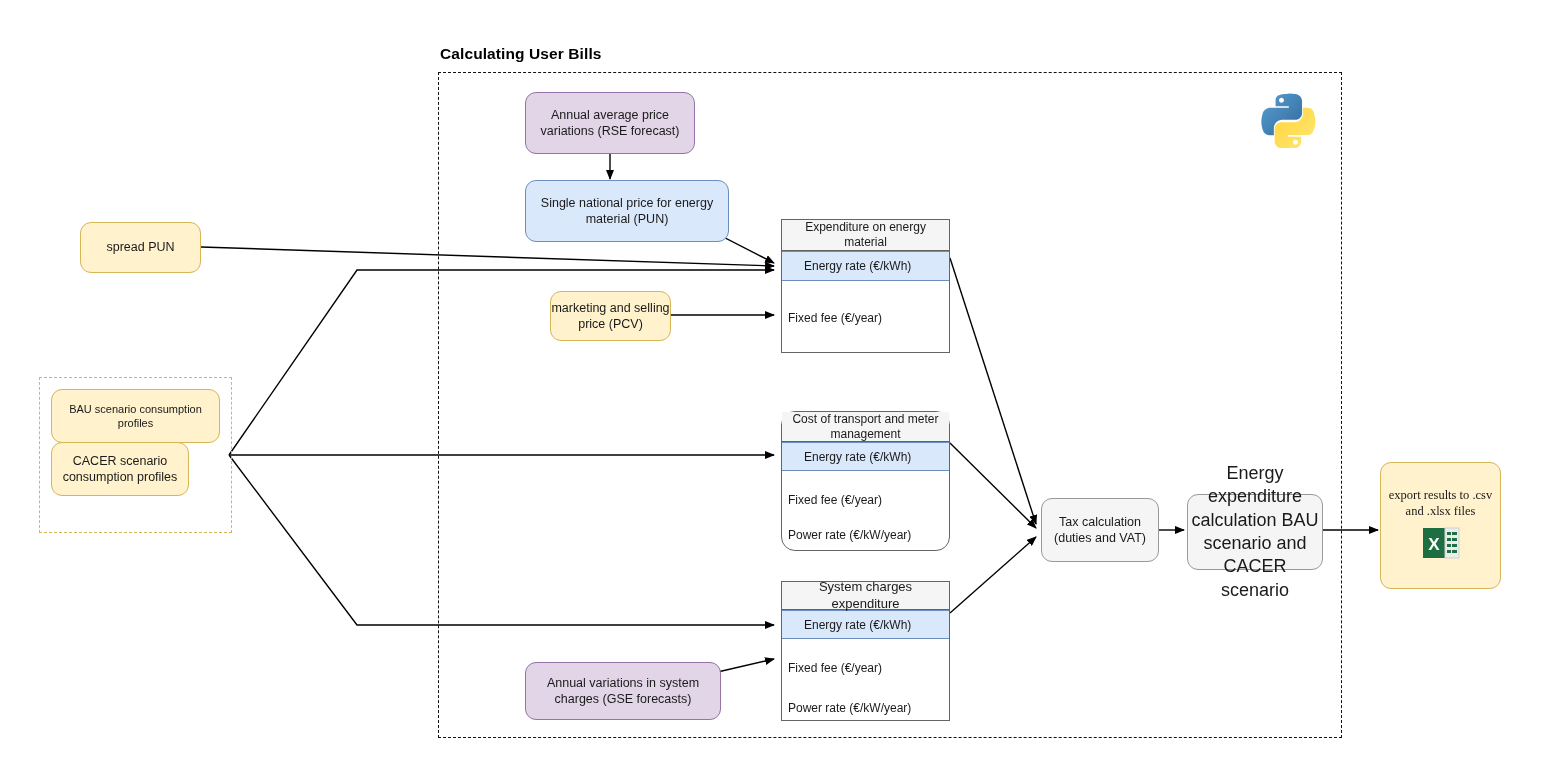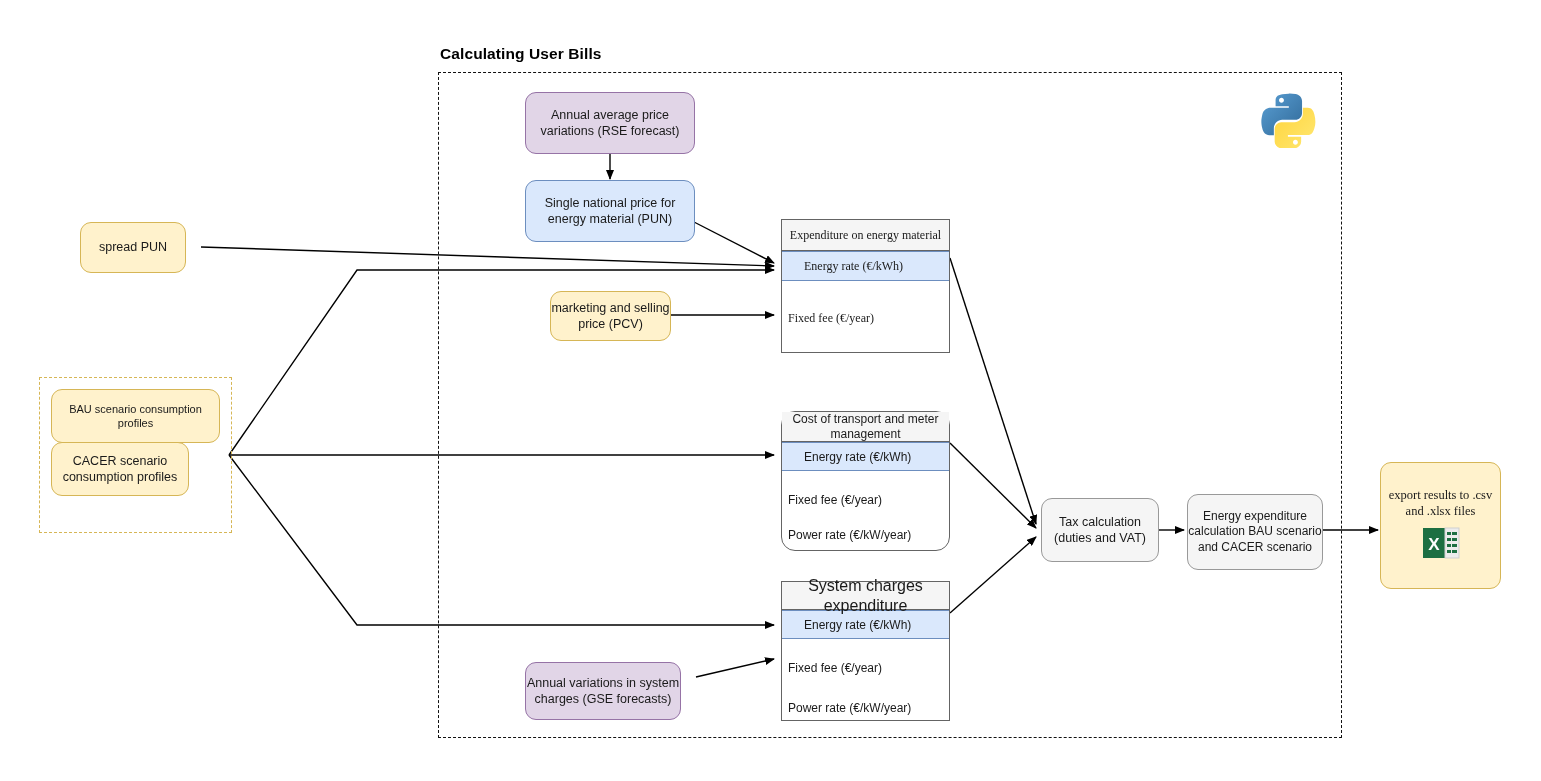--- a/index.html
+++ b/index.html
@@ -81,75 +81,75 @@
         <linearGradient id="pyy" x1="0" y1="0" x2="1" y2="1">
           <stop offset="0" stop-color="#FFD43B"></stop>
             <stop offset="1" stop-color="#FFE873"></stop>
         </linearGradient>
       </defs>
       <path fill="url(#pyb)" d="M31.6 4c-2.6 0-5 .2-7.1.6-6.2 1.1-7.3 3.4-7.3 7.6v5.6h14.6v1.9H11.7c-4.3 0-8 2.6-9.2 7.5-1.3 5.7-1.4 9.2 0 15.1 1 4.4 3.5 7.5 7.8 7.5h5V42.1c0-4.9 4.2-9.2 9.2-9.2h14.6c4.1 0 7.3-3.4 7.3-7.5V12.2c0-4-3.4-7-7.3-7.7-2.5-.4-5-.6-7.5-.5zm-7.9 4.5c1.5 0 2.7 1.3 2.7 2.8s-1.2 2.8-2.7 2.8c-1.5 0-2.7-1.2-2.7-2.8s1.2-2.8 2.7-2.8z"></path>
       <path fill="url(#pyy)" d="M47.3 19.7v6.6c0 5.1-4.3 9.3-9.2 9.3H23.5c-4 0-7.3 3.4-7.3 7.5v14.1c0 4 3.5 6.4 7.3 7.5 4.6 1.4 9 1.6 14.6 0 3.7-1.1 7.3-3.2 7.3-7.5v-5.6H30.8v-1.9h21.9c4.3 0 5.9-3 7.3-7.5 1.5-4.6 1.5-9.1 0-15.1-1-4.3-3-7.5-7.3-7.5h-5.4zM39.1 54.9c1.5 0 2.7 1.2 2.7 2.8s-1.2 2.8-2.7 2.8-2.7-1.3-2.7-2.8 1.2-2.8 2.7-2.8z"></path>
     </svg>
   </div>
 
-  <div class="node rnd yellow" style="left:80px;top:222px;width:106px;height:51px;font-size:12.5px;">
+  <div class="node rnd yellow" style="left:80px;top:222px;width:121px;height:51px;font-size:12.5px;">
     <span>spread PUN</span>
   </div>
 
   <div class="group-dashed" style="left:39px;top:377px;width:193px;height:156px;"></div>
   <div class="node rnd yellow" style="left:51px;top:389px;width:169px;height:54px;font-size:11px;">
     <span>BAU scenario consumption profiles</span>
   </div>
   <div class="node rnd yellow" style="left:51px;top:442px;width:138px;height:54px;font-size:12.5px;">
     <span>CACER scenario consumption profiles</span>
   </div>
 
   <div class="node rnd purple" style="left:525px;top:92px;width:170px;height:62px;font-size:12.5px;">
     <span>Annual average price variations (RSE forecast)</span>
   </div>
-  <div class="node rnd blue" style="left:525px;top:180px;width:170px;height:62px;font-size:12.5px;">
+  <div class="node rnd blue" style="left:525px;top:180px;width:204px;height:62px;font-size:12.5px;">
     <span>Single national price for energy material (PUN)</span>
   </div>
   <div class="node rnd yellow" style="left:550px;top:291px;width:121px;height:50px;font-size:12.5px;">
     <span>marketing and selling price (PCV)</span>
   </div>
-  <div class="node rnd purple" style="left:525px;top:662px;width:156px;height:58px;font-size:12.5px;">
+  <div class="node rnd purple" style="left:525px;top:662px;width:196px;height:58px;font-size:12.5px;">
     <span>Annual variations in system charges (GSE forecasts)</span>
   </div>
 
-  <div class="tbl" style="left:781px;top:219px;width:169px;height:134px;font-family:Liberation Serif, serif;">
+  <div class="tbl" style="left:781px;top:219px;width:169px;height:134px;">
     <div class="hdr" style="height:31px;font-size:12px;">Expenditure on energy material</div>
     <div class="hilite" style="height:30px;font-size:12px;">Energy rate (€/kWh)</div>
     <div class="body" style="height:71px;">
       <div class="cellrow" style="top:30px;font-size:12px;">Fixed fee (€/year)</div>
     </div>
   </div>
 
   <div class="tbl" style="left:781px;top:411px;width:169px;height:140px;border-radius:14px;">
     <div class="hdr" style="height:30px;font-size:12px;">Cost of transport and meter management</div>
     <div class="hilite" style="height:29px;font-size:12px;">Energy rate (€/kWh)</div>
     <div class="body" style="height:79px;">
       <div class="cellrow" style="top:22px;font-size:12px;">Fixed fee (€/year)</div>
       <div class="cellrow" style="top:57px;font-size:12px;">Power rate (€/kW/year)</div>
     </div>
   </div>
 
   <div class="tbl" style="left:781px;top:581px;width:169px;height:140px;">
-    <div class="hdr" style="height:28px;font-size:16px;">System charges expenditure</div>
+    <div class="hdr" style="height:28px;font-size:13px;">System charges expenditure</div>
     <div class="hilite" style="height:29px;font-size:12px;">Energy rate (€/kWh)</div>
     <div class="body" style="height:81px;">
       <div class="cellrow" style="top:22px;font-size:12px;">Fixed fee (€/year)</div>
       <div class="cellrow" style="top:62px;font-size:12px;">Power rate (€/kW/year)</div>
     </div>
   </div>
 
   <div class="node rnd grey" style="left:1041px;top:498px;width:118px;height:64px;font-size:12.5px;">
     <span>Tax calculation (duties and VAT)</span>
   </div>
-  <div class="node rnd grey" style="left:1187px;top:494px;width:136px;height:76px;font-size:12px;">
+  <div class="node rnd grey" style="left:1187px;top:494px;width:136px;height:76px;font-size:18px;">
     <span>Energy expenditure calculation BAU scenario and CACER scenario</span>
   </div>
 
   <div class="node rnd yellow" style="left:1380px;top:462px;width:121px;height:127px;font-size:12.5px;">
     <span class="stack">
       <span style="display:block;font-family:Liberation Serif, serif;">export results to .csv and .xlsx files</span>
       <span class="ico">
         <svg width="40" height="34" viewBox="0 0 40 34">
           <rect x="2" y="2" width="22" height="30" fill="#1D6F42"></rect>
           <rect x="24" y="2" width="14" height="30" fill="#ECECEC" stroke="#CFCFCF" stroke-width="1"></rect>

